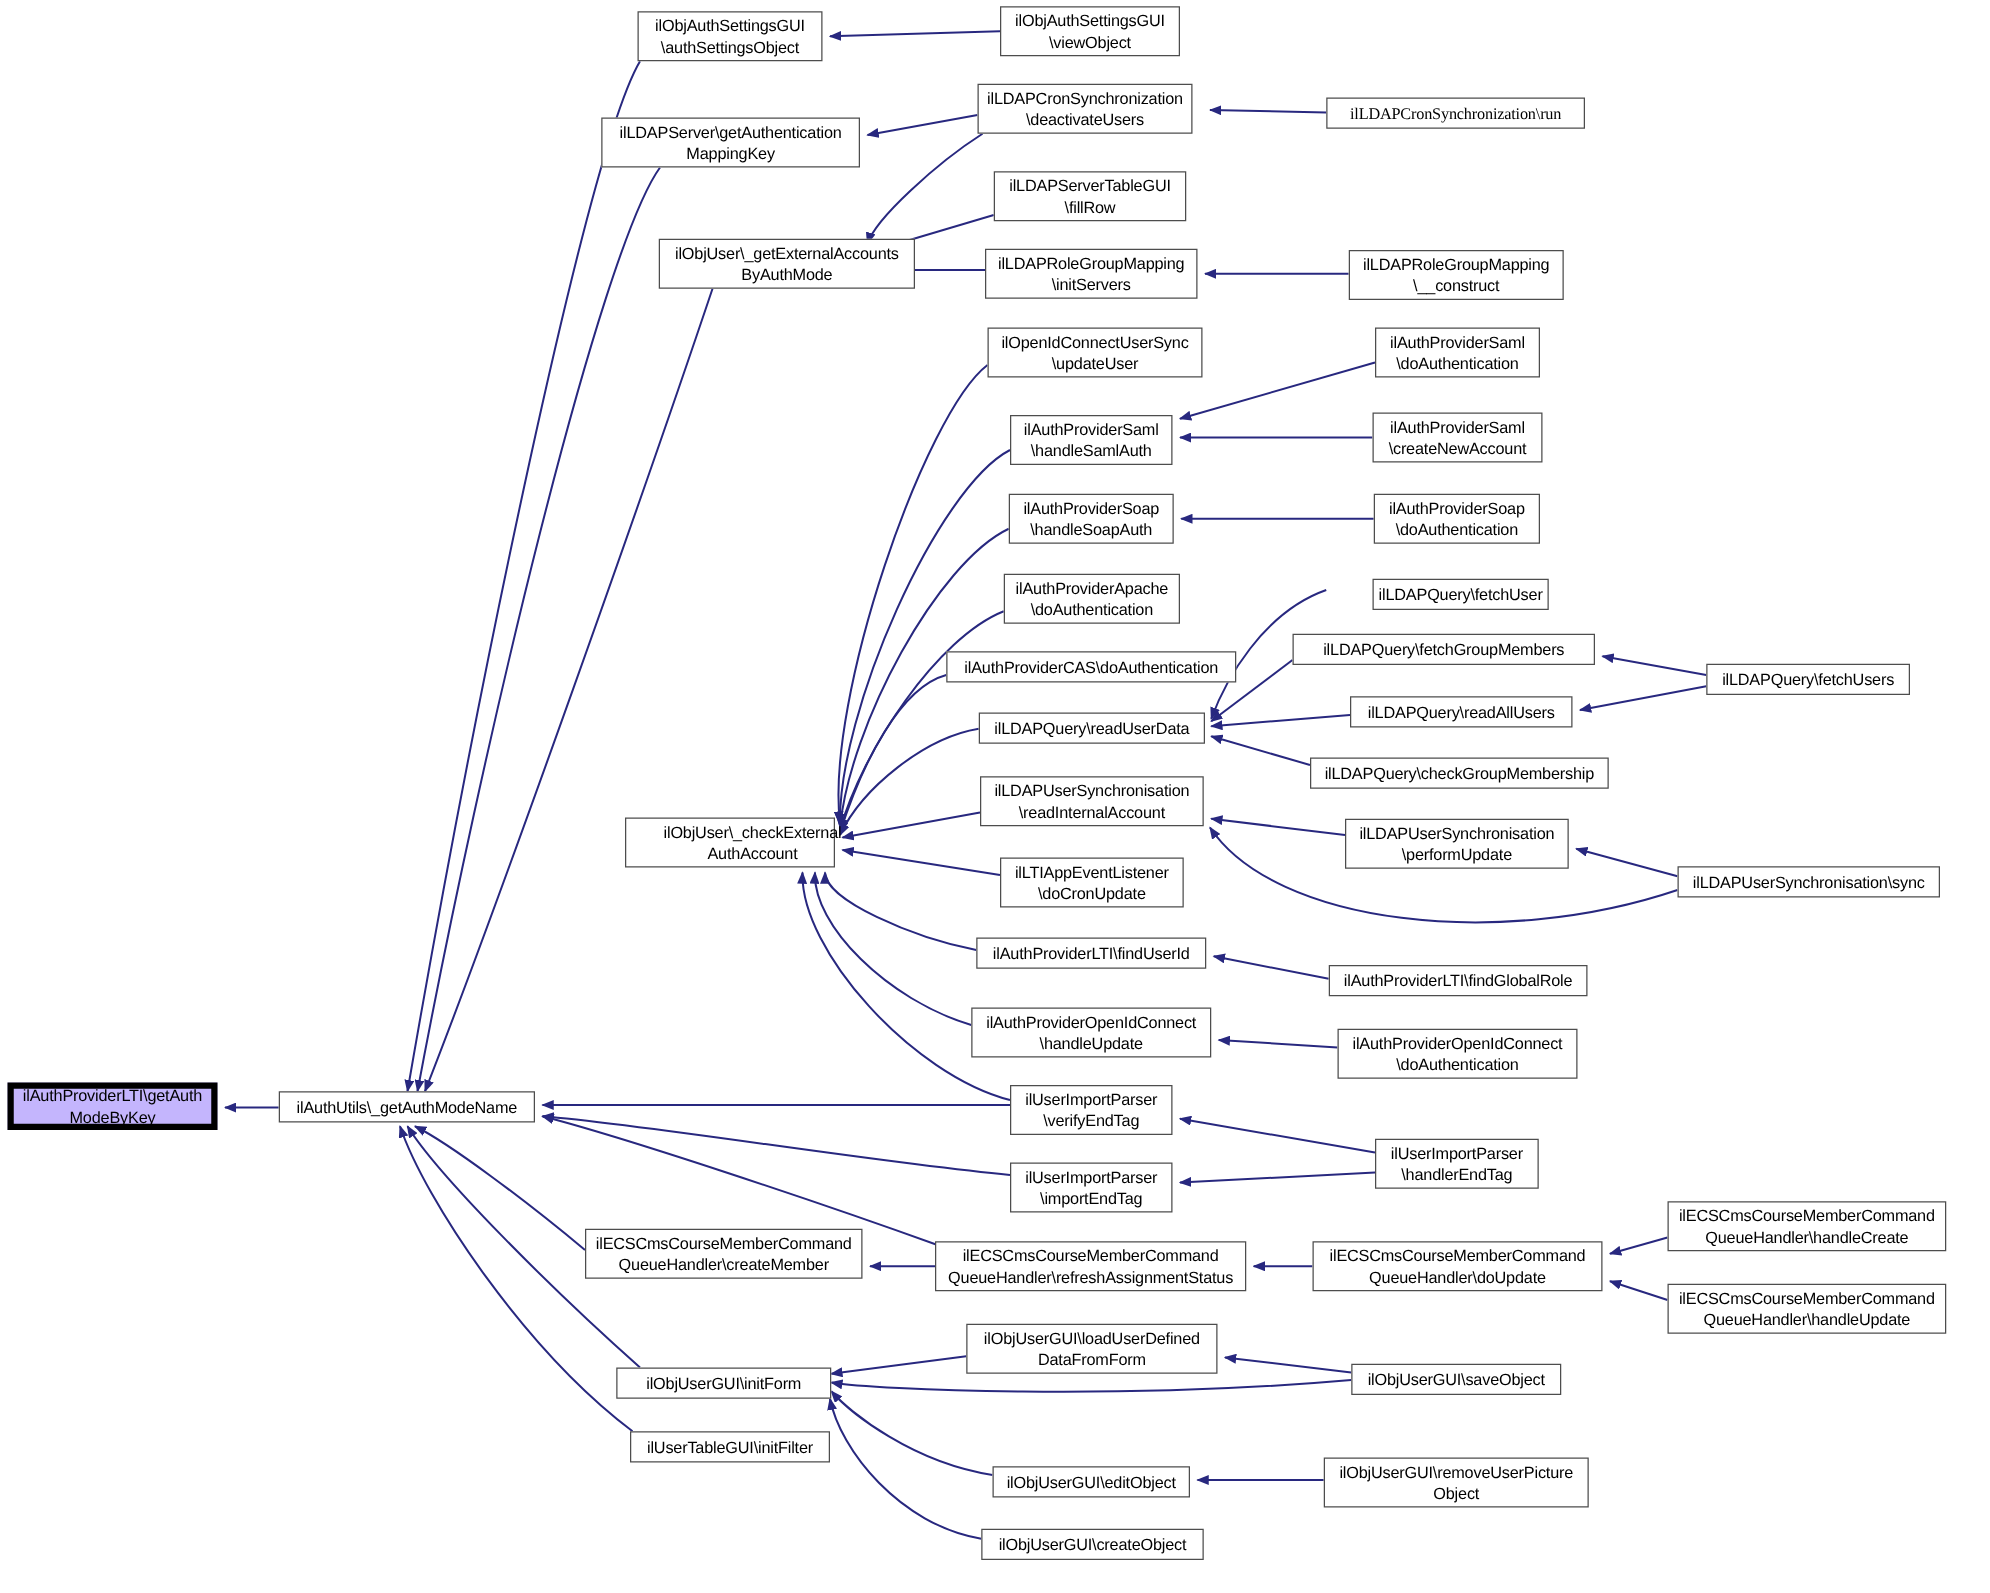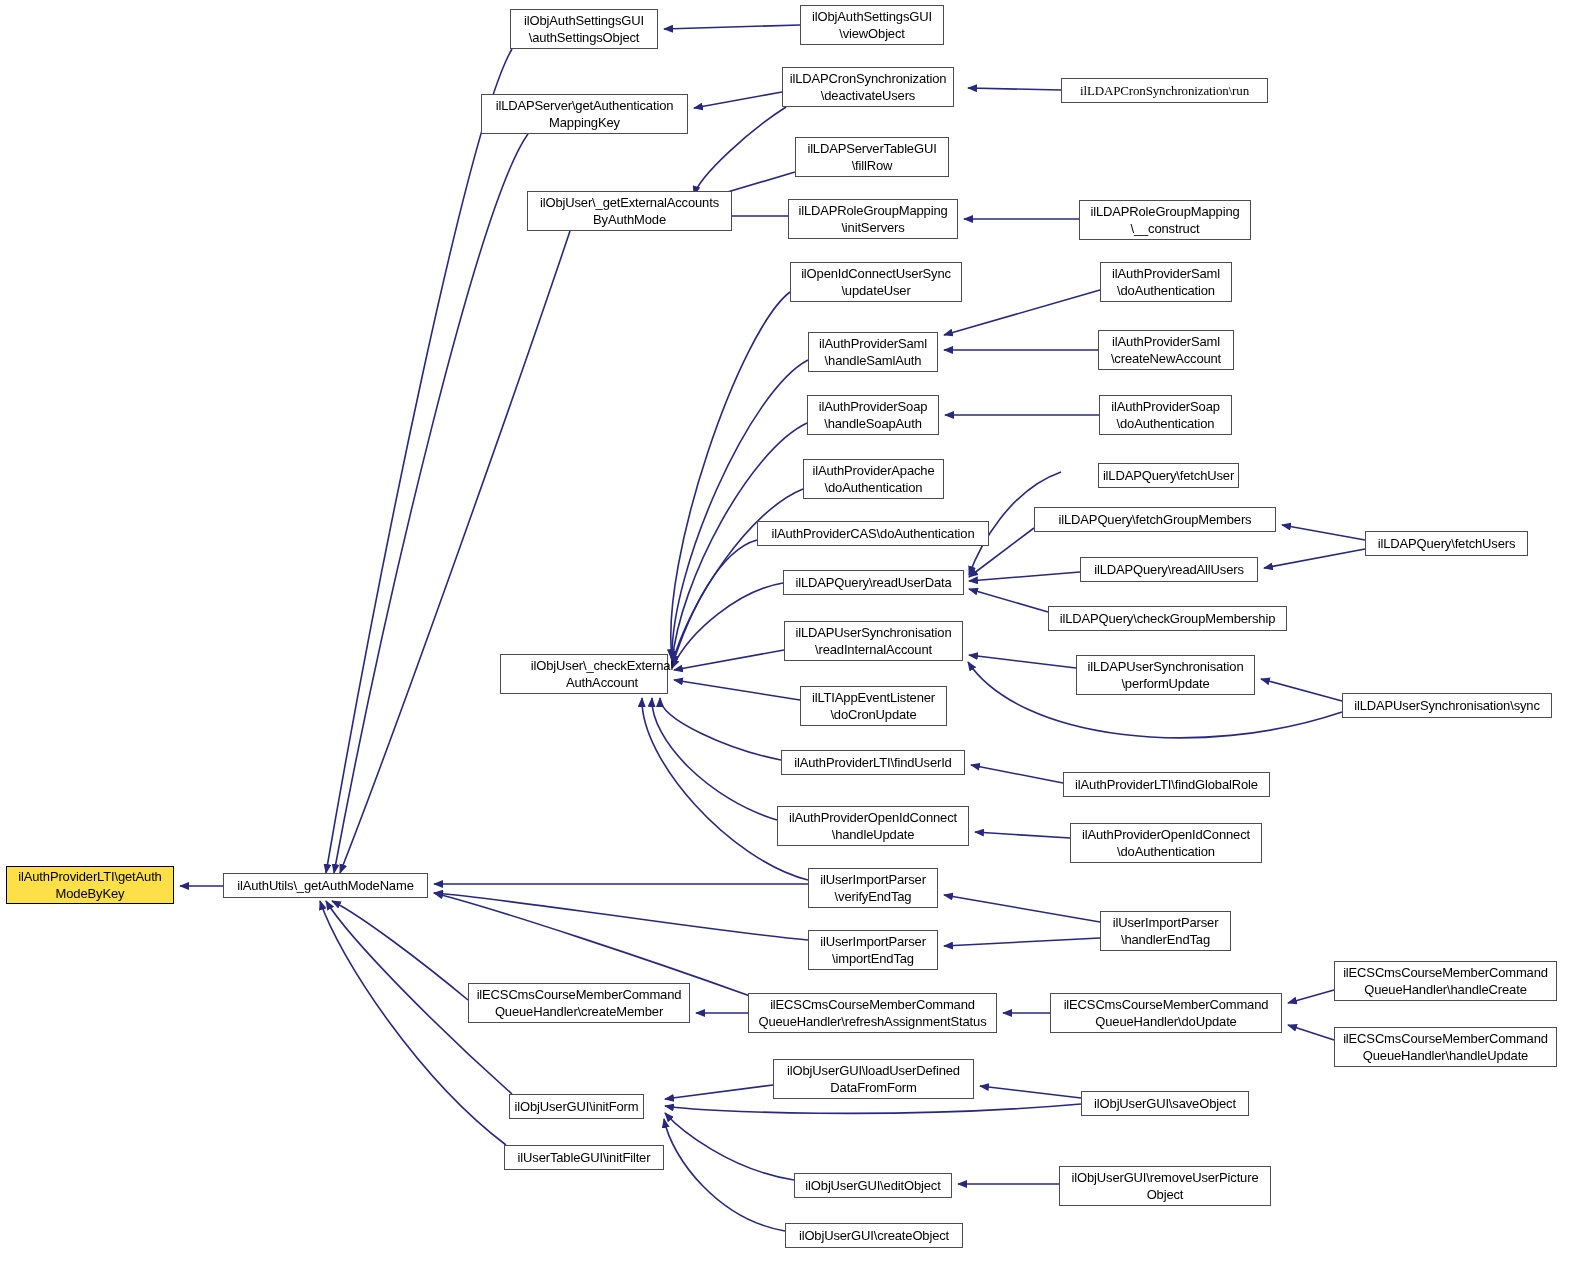--- a/index.html
+++ b/index.html
@@ -32,22 +32,22 @@
     line-height: 17px;
     text-align: center;
     display: flex;
     align-items: center;
     justify-content: center;
     white-space: pre-line;
     letter-spacing: -0.15px;
     z-index: 5;
   }
   .node.highlight {
-    background: #fde047;
-    border: 1px solid #000000;
+    background: #c4b5fd;
+    border: 5px solid #000000;
     text-align: center;
   }
 </style>
 </head>
 <body>
 
 <div id="graph">
   <svg id="edge-layer" viewBox="0 0 1592 1274" width="1592" height="1274" xmlns="http://www.w3.org/2000/svg">
     <defs>
       <marker id="arrow" markerWidth="10" markerHeight="8" refX="9" refY="4" orient="auto" markerUnits="userSpaceOnUse">
@@ -179,21 +179,21 @@
       <div class="node" style="left: 748px; top: 993px; width: 249px; height: 40px;">ilECSCmsCourseMemberCommand
 QueueHandler\refreshAssignmentStatus</div>
       <div class="node" style="left: 1050px; top: 993px; width: 232px; height: 40px;">ilECSCmsCourseMemberCommand
 QueueHandler\doUpdate</div>
       <div class="node" style="left: 1334px; top: 961px; width: 223px; height: 40px;">ilECSCmsCourseMemberCommand
 QueueHandler\handleCreate</div>
       <div class="node" style="left: 1334px; top: 1027px; width: 223px; height: 40px;">ilECSCmsCourseMemberCommand
 QueueHandler\handleUpdate</div>
       <div class="node" style="left: 773px; top: 1059px; width: 201px; height: 40px;">ilObjUserGUI\loadUserDefined
 DataFromForm</div>
-      <div class="node" style="left: 509px; top: 1094px; width: 135px; height: 25px;">ilObjUserGUI\initForm</div>
+      <div class="node" style="left: 493px; top: 1094px; width: 172px; height: 25px;">ilObjUserGUI\initForm</div>
       <div class="node" style="left: 1081px; top: 1091px; width: 168px; height: 25px;">ilObjUserGUI\saveObject</div>
       <div class="node" style="left: 504px; top: 1145px; width: 160px; height: 25px;">ilUserTableGUI\initFilter</div>
       <div class="node" style="left: 794px; top: 1173px; width: 158px; height: 25px;">ilObjUserGUI\editObject</div>
       <div class="node" style="left: 1059px; top: 1166px; width: 212px; height: 40px;">ilObjUserGUI\removeUserPicture
 Object</div>
       <div class="node" style="left: 785px; top: 1223px; width: 178px; height: 25px;">ilObjUserGUI\createObject</div>
     </div>
 </div>
 
 </body></html>

